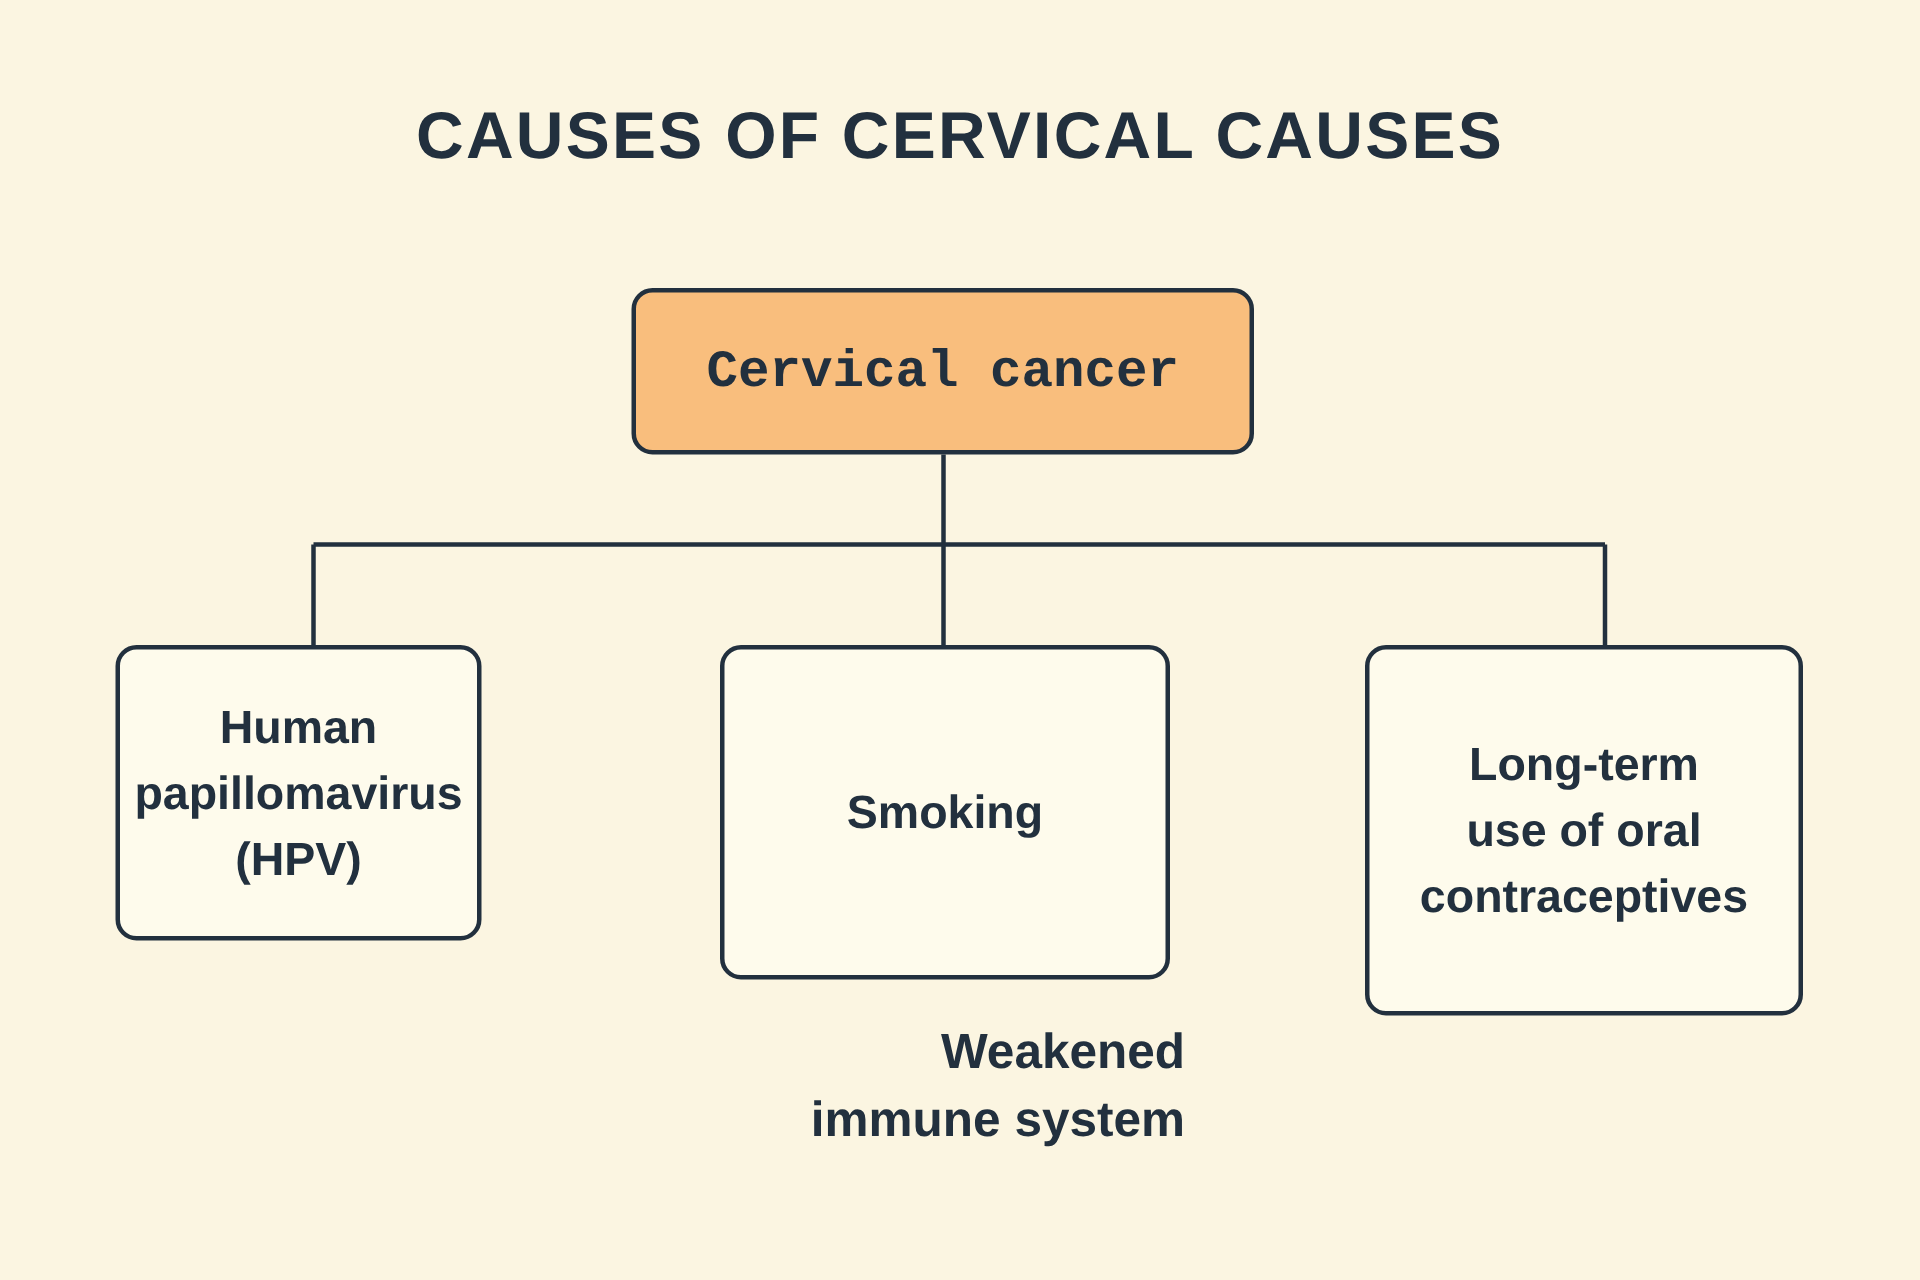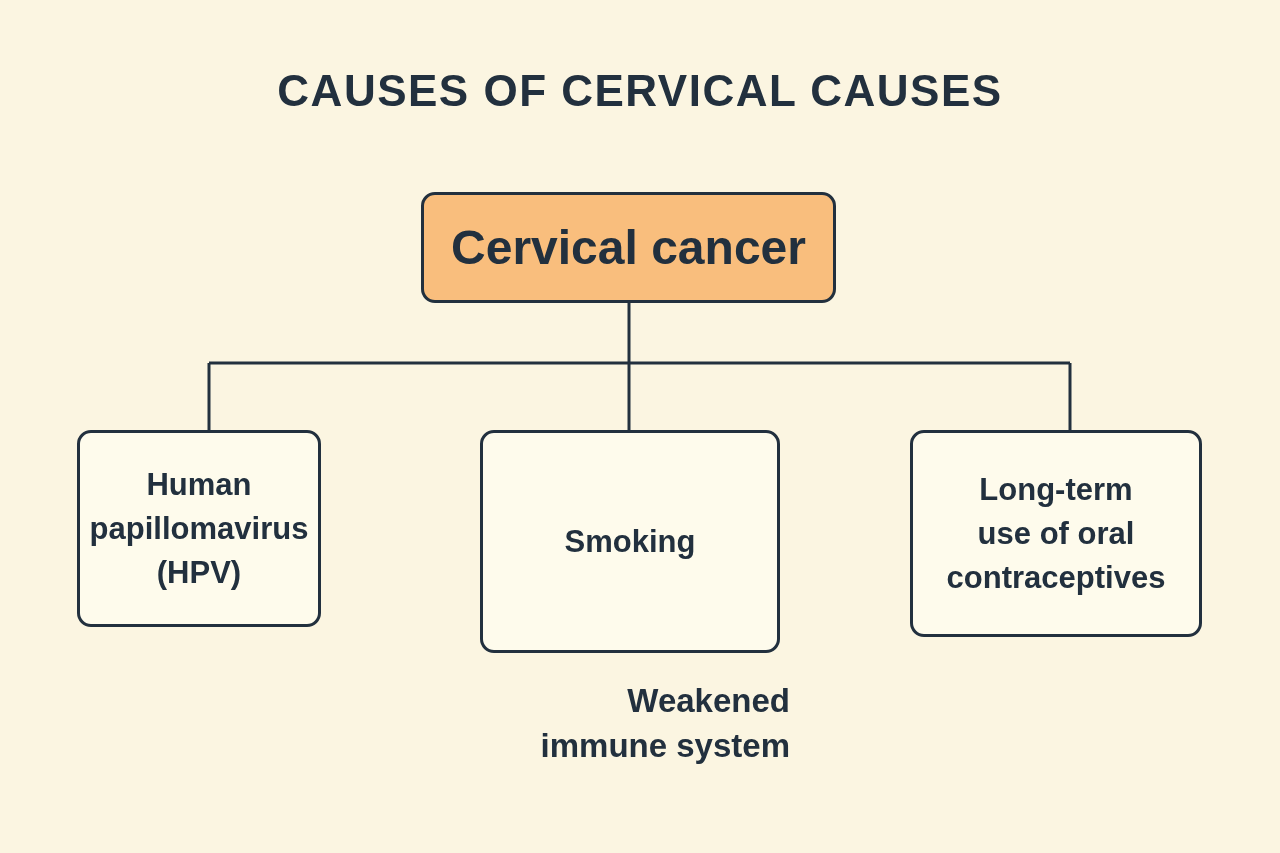--- a/index.html
+++ b/index.html
@@ -55,26 +55,27 @@
     font-size: 31px;
     line-height: 44px;
     color: var(--ink);
   }
   .node.root {
     left: 421px; top: 192px;
     width: 415px; height: 111px;
     background: var(--root-fill);
   }
   .node.root .label {
-    font-size: 48px;
+    font-size: 35px;
     line-height: 44px;
+    font-family: Liberation Mono, monospace;
   }
   .node.child-0 { left: 77px;  top: 430px; width: 244px; height: 197px; }
   .node.child-1 { left: 480px; top: 430px; width: 300px; height: 223px; }
-  .node.child-2 { left: 910px; top: 430px; width: 292px; height: 207px; }
+  .node.child-2 { left: 910px; top: 430px; width: 292px; height: 247px; }
   .floating-label {
     position: absolute;
     left: 490px; top: 678px;
     width: 300px;
     text-align: right;
     white-space: pre-line;
     font-weight: bold;
     font-size: 33px;
     line-height: 45px;
     color: var(--ink);

